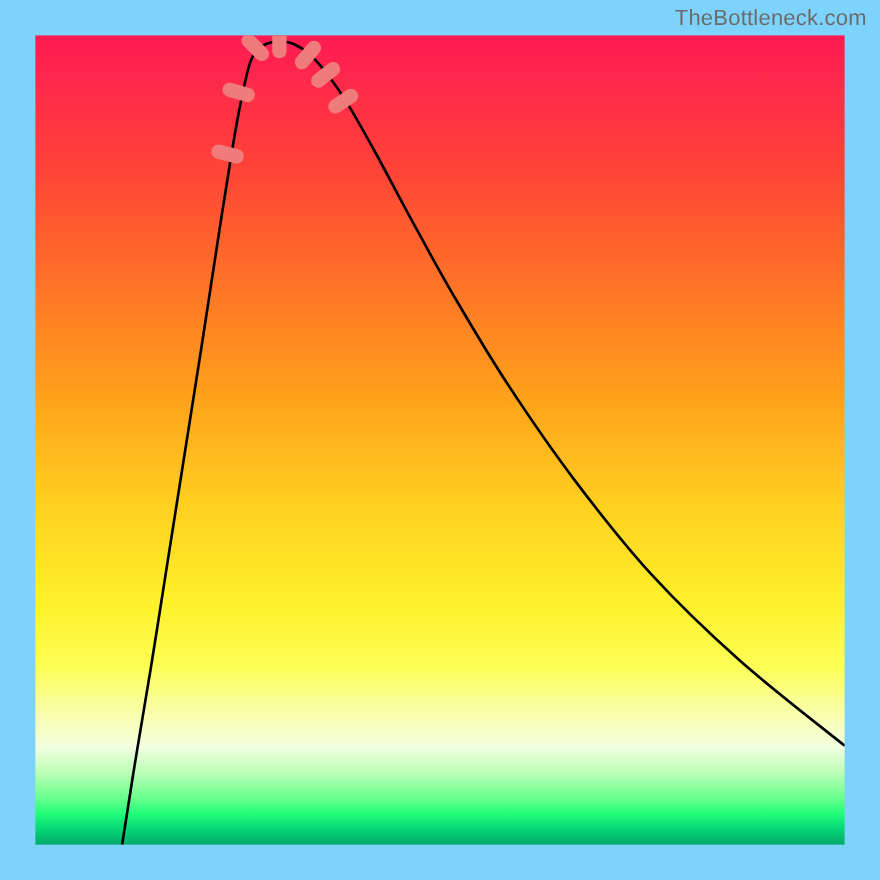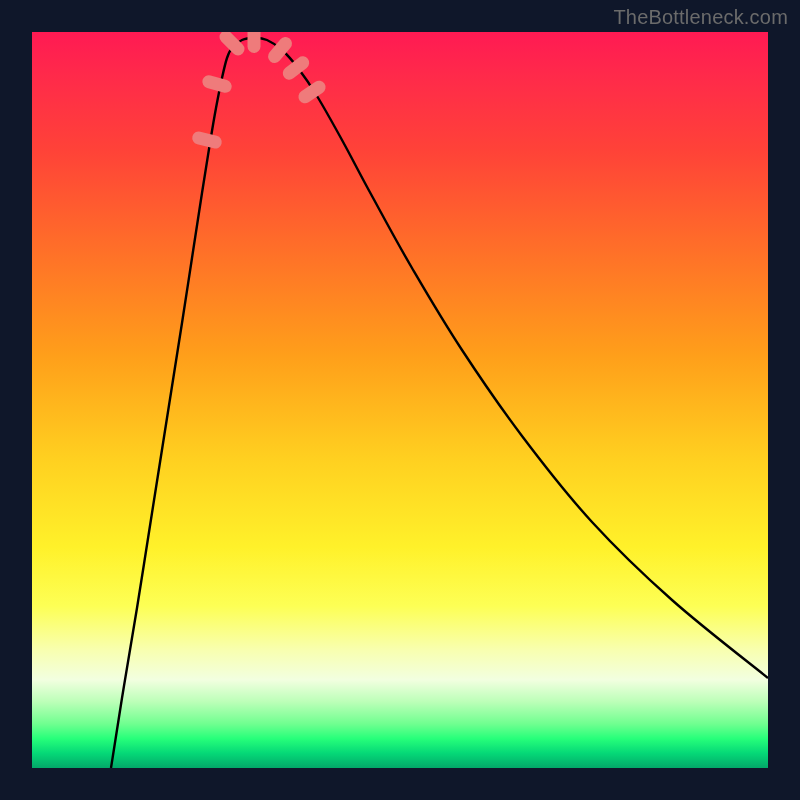--- a/index.html
+++ b/index.html
@@ -9,21 +9,21 @@
     height: 800px;
     overflow: hidden;
     background: #000;
   }
   .frame {
     position: absolute;
     top: 0;
     left: 0;
     width: 800px;
     height: 800px;
-    background: #0f172a;
+    background: #7dd3fc;
   }
   .plot-area {
     position: absolute;
     top: 32px;
     left: 32px;
     width: 736px;
     height: 736px;
     overflow: hidden;
   }
   .gradient {

